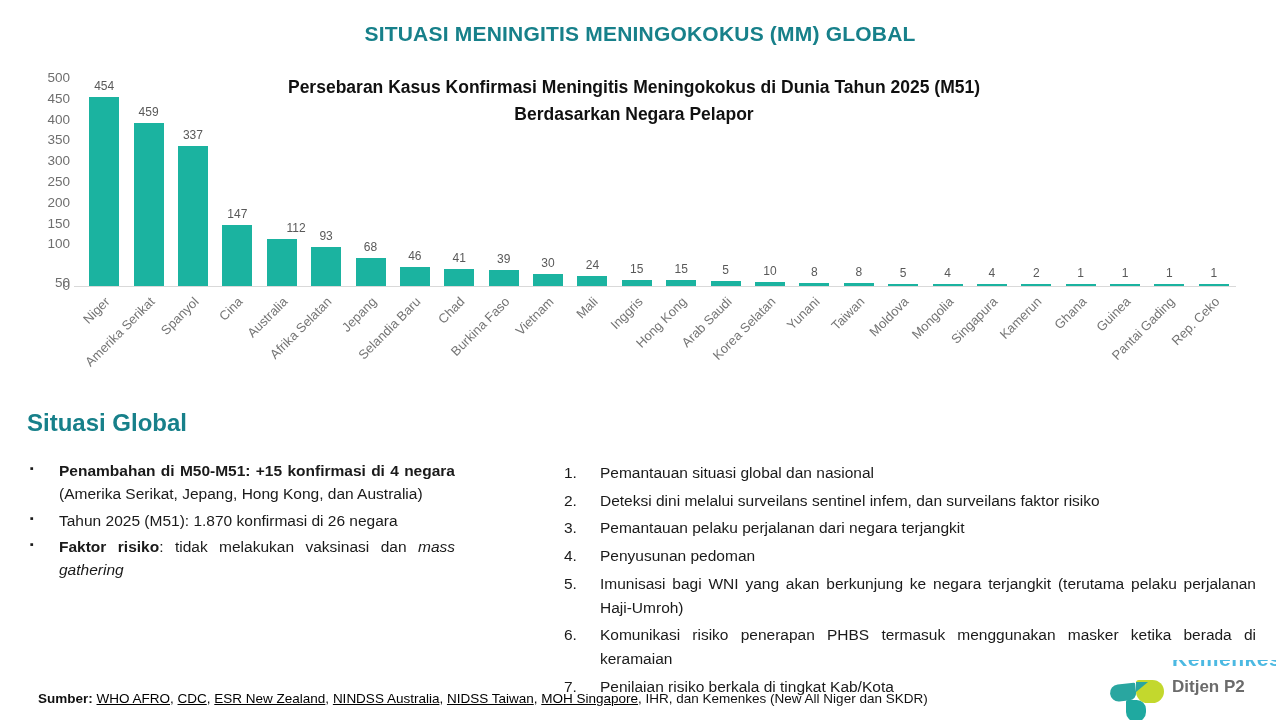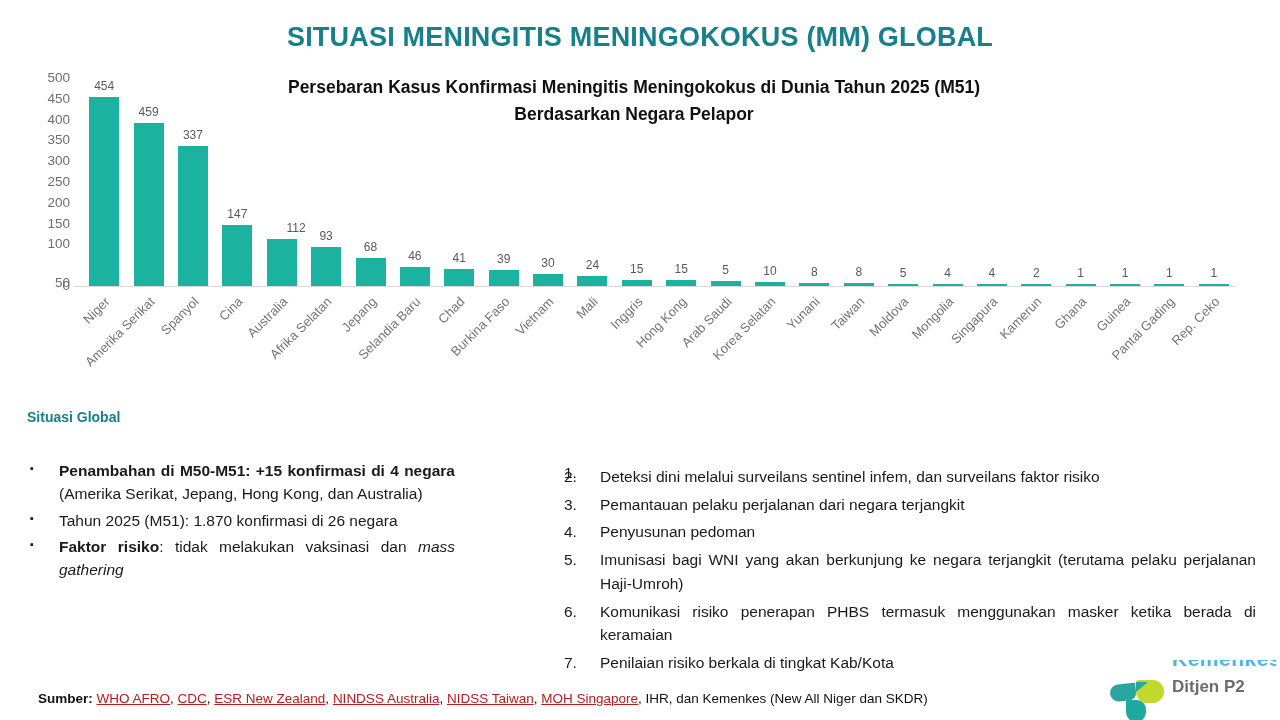--- a/index.html
+++ b/index.html
@@ -1,54 +1,54 @@
 <!DOCTYPE html>
 <html><head>
 <meta charset="utf-8">
 <style>
   * { margin:0; padding:0; box-sizing:border-box; }
   html,body { background:#ffffff; }
   body { font-family:"Liberation Sans", sans-serif; }
   .slide { position:relative; width:1280px; height:720px; background:#fff; overflow:hidden; }
 
   .slide-title { position:absolute; top:22px; left:0; width:100%; text-align:center;
-    font-size:27px; font-weight:bold; letter-spacing:0.2px; color:#17808A; }
+    font-size:21px; font-weight:bold; letter-spacing:0.2px; color:#17808A; }
 
   
   .chart { position:absolute; left:28px; top:68px; width:1212px; height:345px; }
   .chart-title { position:absolute; left:0; top:6px; width:100%; text-align:center;
     font-size:17.5px; font-weight:bold; color:#111; line-height:1.55; pointer-events:none; z-index:5; }
   .axis-line { position:absolute; left:46px; top:218px; width:1162px; height:1px; background:#d9d9d9; }
   .ytick { position:absolute; left:0; width:42px; text-align:right; font-size:13.5px; color:#6e6e6e; height:16px; line-height:16px; }
   .bar { position:absolute; width:30px; background:#1BB3A0; }
   .val-label { position:absolute; width:44px; text-align:center; font-size:12px; color:#595959; }
   .x-label { position:absolute; width:150px; text-align:right; font-size:13px; color:#757575;
     white-space:nowrap; transform:rotate(-45deg); transform-origin:100% 0; }
 
   
-  .section-heading { position:absolute; font-size:14px; font-weight:bold; color:#17808A; }
+  .section-heading { position:absolute; font-size:24px; font-weight:bold; color:#17808A; }
   #situasi-heading { left:27px; top:409px; }
   #rekomendasi-heading { left:556px; top:407px; }
 
   .bullets { position:absolute; left:27px; top:459px; width:428px; list-style:none; }
   .bullets li { position:relative; padding-left:32px; margin-bottom:3px; font-size:15.5px;
     color:#1a1a1a; line-height:1.5; text-align:justify; }
   .bullets li .marker { position:absolute; left:3px; top:1px; font-size:11px; color:#1a1a1a; }
   .seg-b { font-weight:bold; }
   .seg-i { font-style:italic; }
 
   .numlist { position:absolute; left:558px; top:461px; width:698px; }
   .numlist .row { position:relative; padding-left:42px; font-size:15.5px; color:#1a1a1a;
     line-height:1.53; margin-bottom:4px; text-align:justify; }
   .numlist .num { position:absolute; left:6px; top:0; }
 
   
   .footer { position:absolute; left:38px; top:691px; width:940px; font-size:13.5px; color:#111; }
   .footer .src-label { font-weight:bold; }
-  .footer a { color:#b91c1c; }
+  .footer a { color:#000000; }
 
   
   .logo { position:absolute; left:1106px; top:660px; width:170px; height:60px; }
   .logo-mark { position:absolute; left:0; top:14px; width:62px; height:46px; }
   .petal-1 { position:absolute; left:4px; top:10px; width:26px; height:17px; background:#29A6A0;
     border-radius:12px 2px 10px 12px; transform:rotate(-6deg); }
   .petal-2 { position:absolute; left:30px; top:6px; width:28px; height:23px; background:#C3D82D;
     border-radius:3px 12px 12px 12px; }
   .petal-3 { position:absolute; left:30px; top:8px; width:0; height:0;
     border-top:10px solid #29A6A0; border-right:12px solid transparent; }
@@ -163,21 +163,21 @@
     </div>
 
   <div class="section-heading" id="situasi-heading">Situasi Global</div>
   <ul class="bullets" id="bullets">
       <li><span class="marker">▪</span><span class="seg-b">Penambahan di M50-M51: +15 konfirmasi di 4 negara</span><span class=""> (Amerika Serikat, Jepang, Hong Kong, dan Australia)</span></li>
       <li><span class="marker">▪</span><span class="">Tahun 2025 (M51): 1.870 konfirmasi di 26 negara</span></li>
       <li><span class="marker">▪</span><span class="seg-b">Faktor risiko</span><span class="">: tidak melakukan vaksinasi  dan </span><span class="seg-i">mass gathering</span></li>
     </ul>
 
   <div class="numlist" id="numlist">
-      <div class="row"><span class="num">1.</span></div>
+      <div class="row"><span class="num">1.</span><span>Pemantauan situasi global dan nasional</span></div>
       <div class="row"><span class="num">2.</span><span>Deteksi dini melalui surveilans sentinel infem, dan surveilans faktor risiko</span></div>
       <div class="row"><span class="num">3.</span><span>Pemantauan pelaku perjalanan dari negara terjangkit</span></div>
       <div class="row"><span class="num">4.</span><span>Penyusunan pedoman</span></div>
       <div class="row"><span class="num">5.</span><span>Imunisasi bagi WNI yang akan berkunjung ke negara terjangkit (terutama pelaku perjalanan Haji-Umroh)</span></div>
       <div class="row"><span class="num">6.</span><span>Komunikasi risiko penerapan PHBS termasuk menggunakan masker ketika berada di keramaian</span></div>
       <div class="row"><span class="num">7.</span><span>Penilaian risiko berkala di tingkat Kab/Kota</span></div>
     </div>
 
   <div class="footer" id="footer"><span class="src-label">Sumber: </span><a href="#">WHO AFRO</a><span>, </span><a href="#">CDC</a><span>, </span><a href="#">ESR New Zealand</a><span>, </span><a href="#">NINDSS Australia</a><span>, </span><a href="#">NIDSS Taiwan</a><span>, </span><a href="#">MOH Singapore</a><span>, IHR, dan Kemenkes (New All Niger dan SKDR)</span></div>
 

